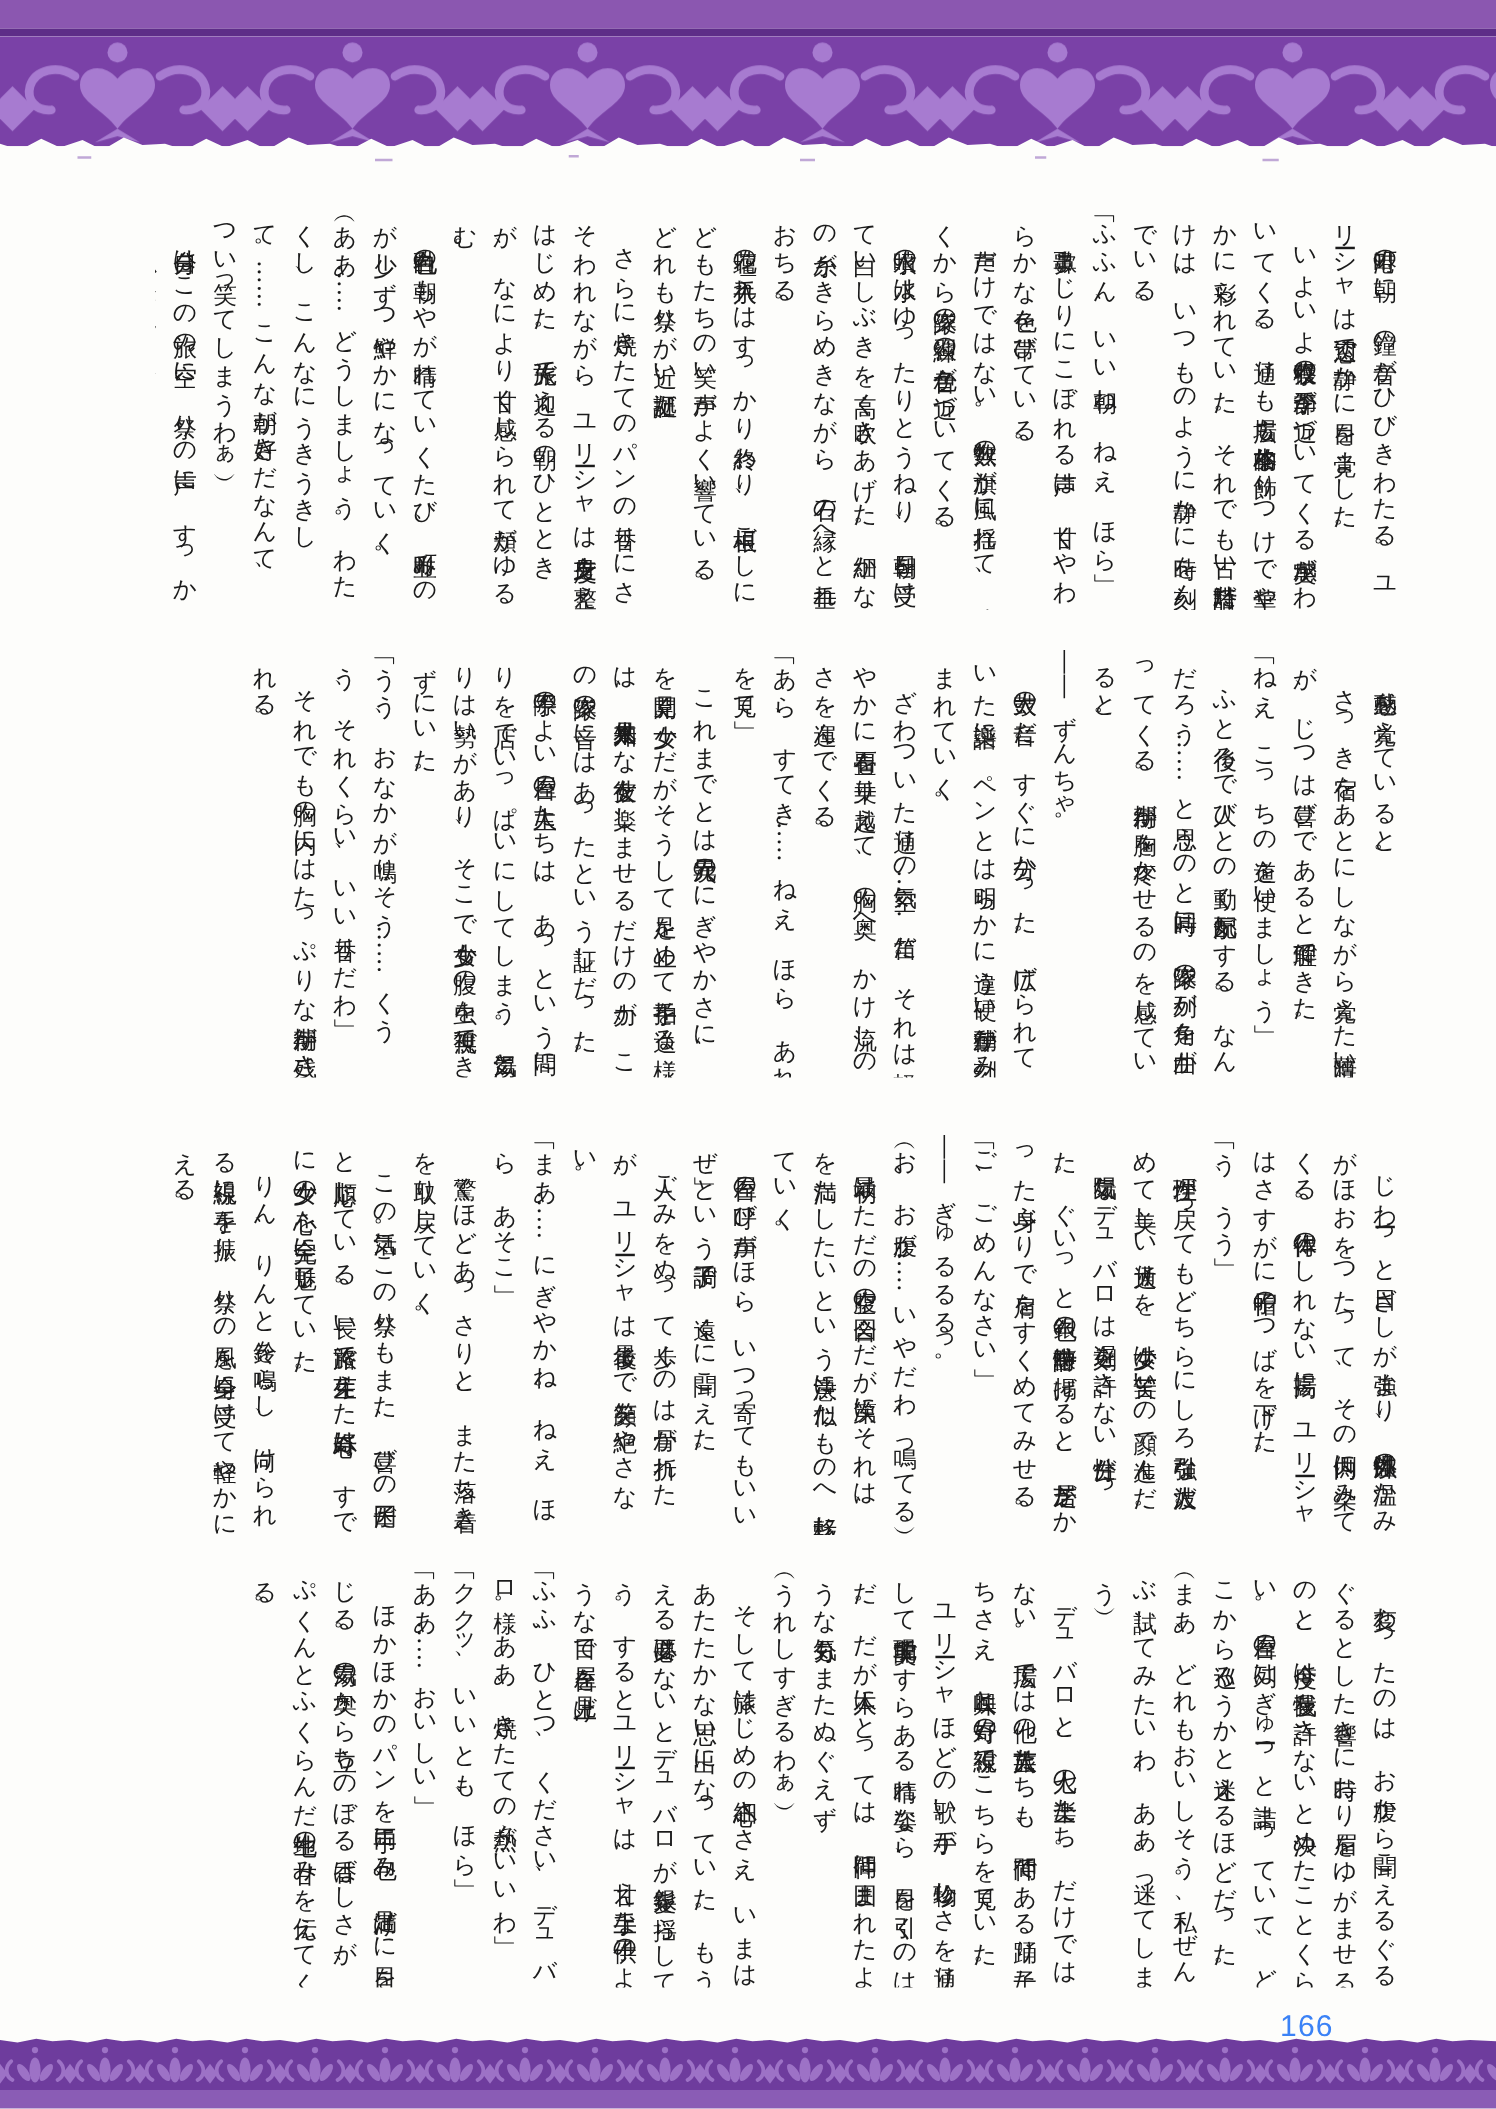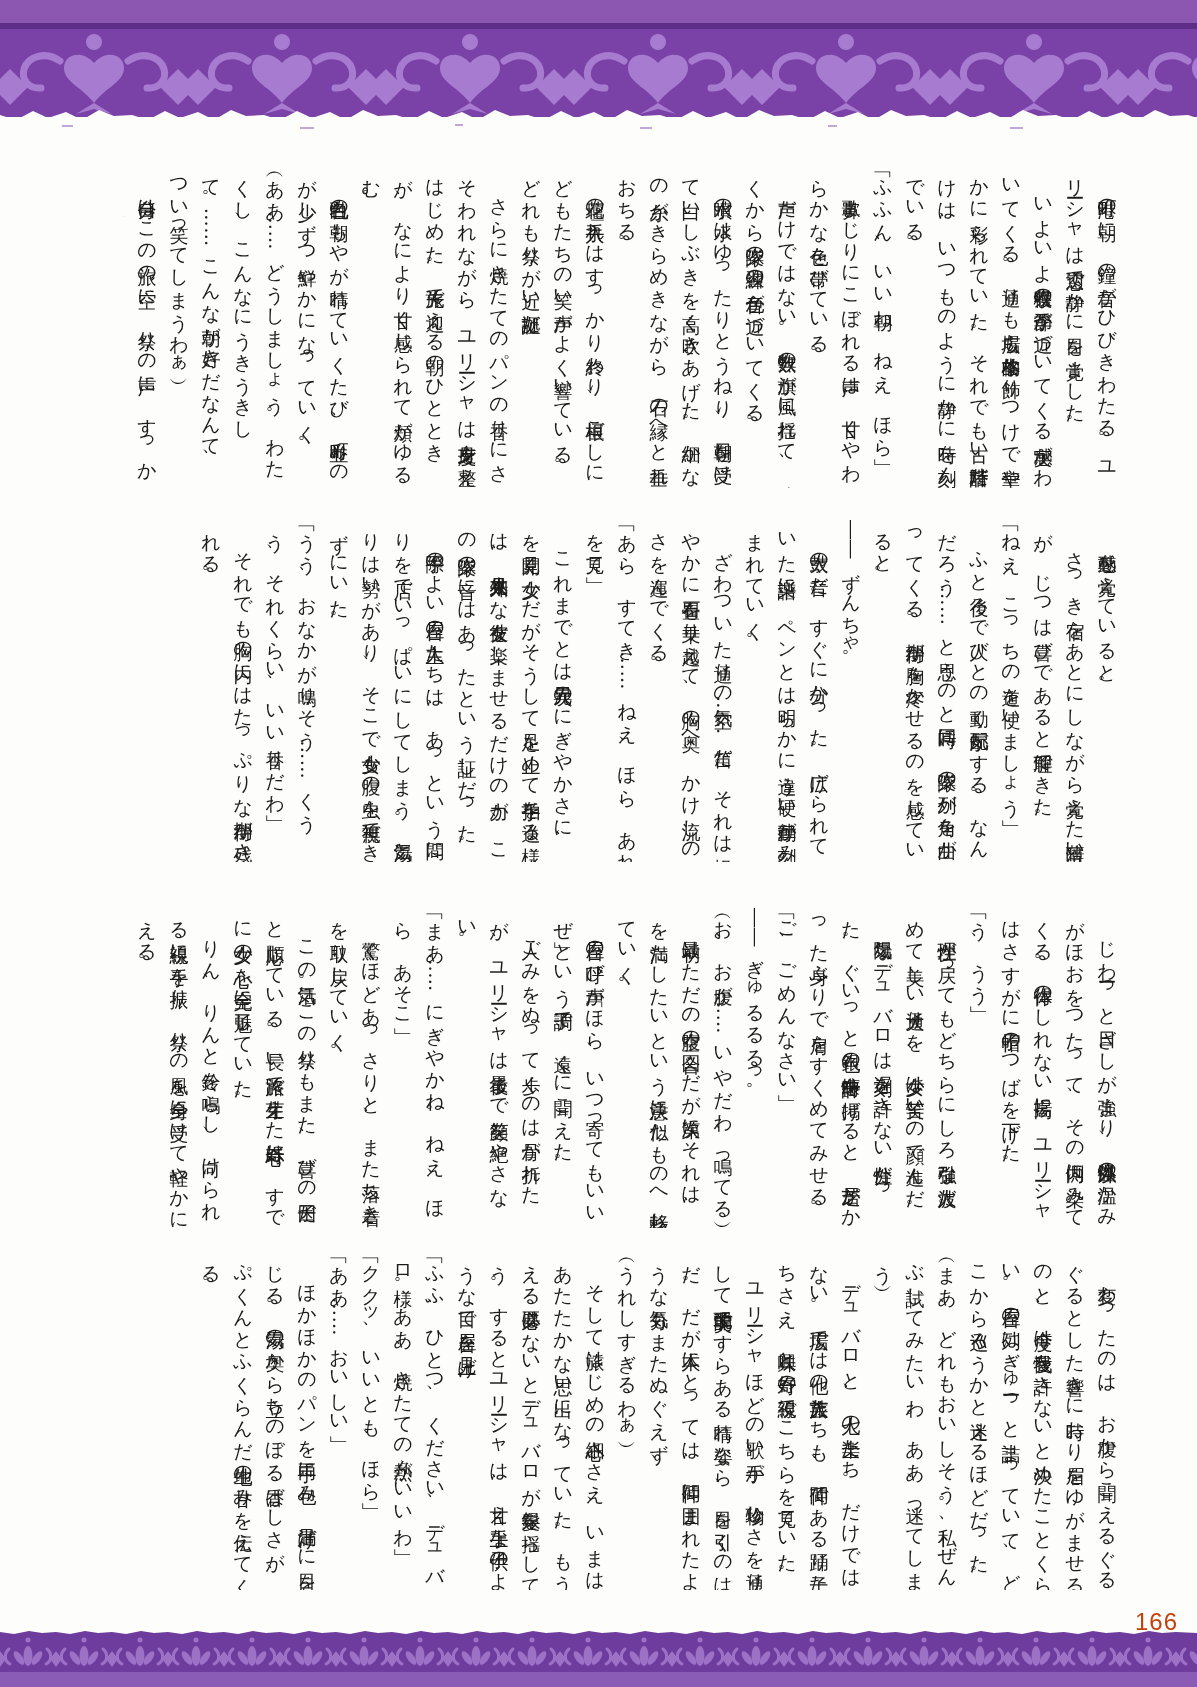--- a/index.html
+++ b/index.html
@@ -35,23 +35,23 @@
     color:var(--text);overflow:hidden;
   }
   .band:nth-of-type(1){top:166px;height:322px;}
   .band:nth-of-type(2){top:520px;height:342px;}
   .band:nth-of-type(3){top:908px;height:320px;}
   .band:nth-of-type(4){top:1252px;height:338px;}
   .band p{margin:0;padding:0;text-indent:1em;}
   .band p.noindent{text-indent:0;}
   
   .page-number{
-    position:absolute;left:1108px;top:1608px;width:70px;
+    position:absolute;left:1024px;top:1608px;width:70px;
     font-family:"Liberation Sans","DejaVu Sans",sans-serif;
-    font-size:24px;letter-spacing:1px;color:#c2410c;text-align:right;
+    font-size:24px;letter-spacing:1px;color:#3b82f6;
   }
 </style>
 </head>
 <body>
 
 <div class="page">
 
   <header class="border-top">
     <div class="bar-top"></div>
     <div class="rule-top"></div>

